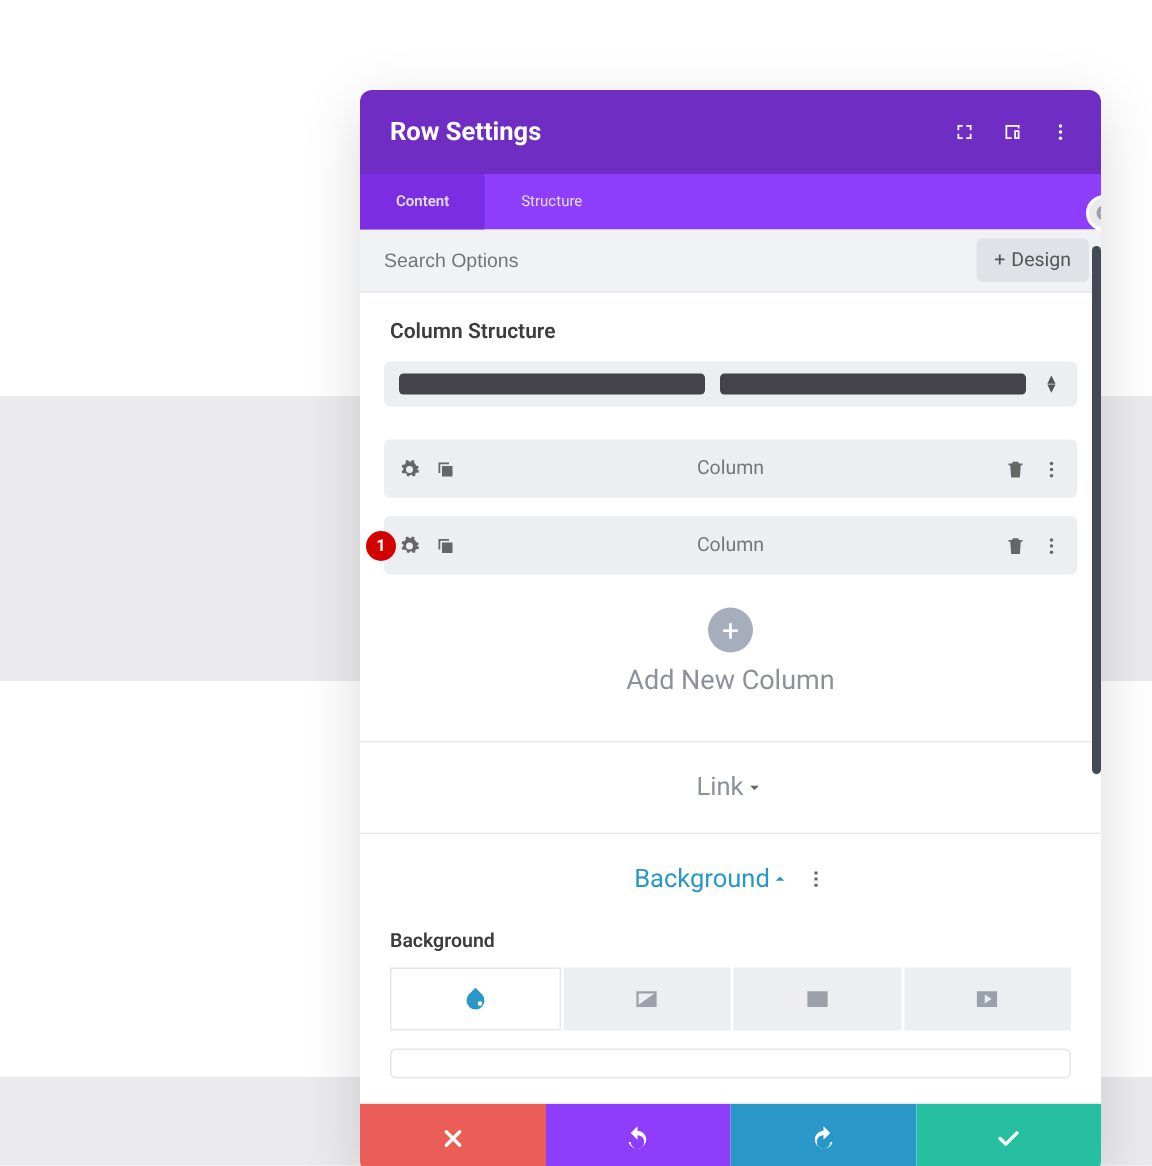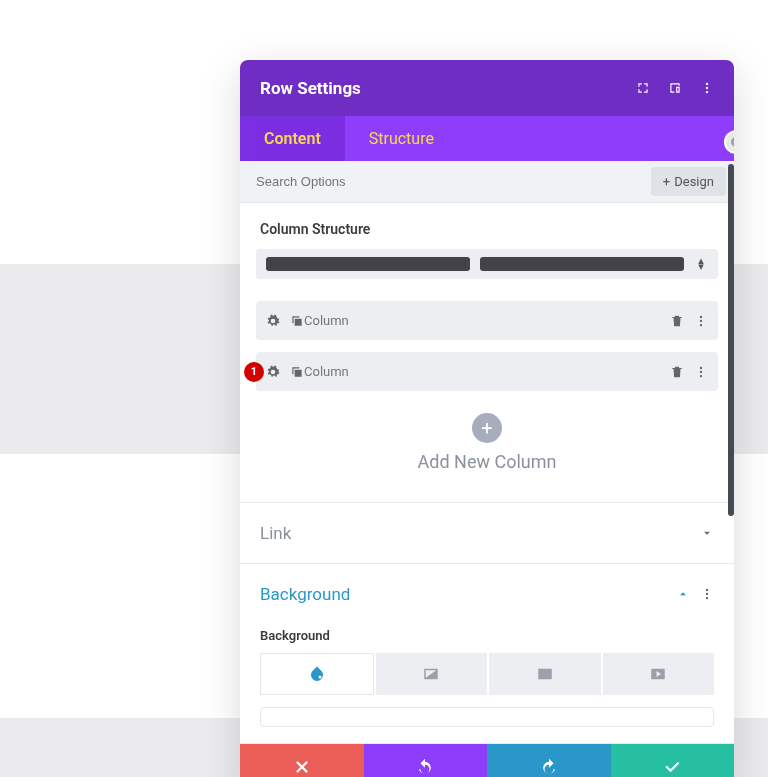--- a/index.html
+++ b/index.html
@@ -15,43 +15,43 @@
   }
   .modal-header {
     background: #6f2dc4; color: #fff; padding: 18px 20px;
     display: flex; align-items: center; justify-content: space-between;
   }
   .modal-title { font-size: 17px; font-weight: 700; }
   .modal-actions { display: flex; align-items: center; gap: 18px; }
   .hicon { width: 14px; height: 14px; display: inline-flex; align-items: center; justify-content: center; cursor: pointer; }
   .hicon svg { width: 14px; height: 14px; fill: #fff; }
   .tabs { background: #8e3dfa; display: flex; }
-  .tab { color: #fde047; font-size: 16px; padding: 13px 24px; cursor: pointer; opacity: .95; }
+  .tab { color: #e5e5e5; font-size: 10px; padding: 13px 24px; cursor: pointer; opacity: .95; }
   .tab.active { background: #7a2de0; font-weight: 600; }
   .search-row { display: flex; align-items: center; background: #f0f2f5; border-bottom: 1px solid #e4e6ea; }
   .search-input { flex: 1; padding: 12px 16px; background: transparent; border: 0; font-size: 13px; color: #7f1d1d; outline: none; }
   .filter-btn { background: #dfe2e7; color: #555; font-size: 13px; padding: 7px 12px; margin: 6px 8px 6px 0; border-radius: 4px; cursor: pointer; display: flex; align-items: center; gap: 4px; }
   .body { padding: 18px 16px 8px 16px; }
   .sec-label { font-size: 14px; font-weight: 600; color: #3c3c3c; margin-bottom: 12px; padding-left: 4px; }
   .structure-select { background: #eceef2; border-radius: 4px; padding: 8px 10px; display: flex; align-items: center; gap: 10px; margin-bottom: 22px; }
   .col-block { background: #434349; height: 14px; border-radius: 3px; flex: 1; }
   .select-caret { width: 14px; color: #555; font-size: 11px; line-height: 6px; text-align: center; }
   .column-row { background: #eceef2; border-radius: 4px; padding: 12px 10px; display: flex; align-items: center; margin-bottom: 12px; position: relative; }
   .col-left { display: flex; gap: 10px; align-items: center; }
-  .col-label { flex: 1; text-align: left; color: #777; font-size: 13px; }
+  .col-label { flex: 1; text-align: center; color: #777; font-size: 13px; }
   .col-right { display: flex; gap: 10px; align-items: center; }
   .sicon { width: 14px; height: 14px; color: #666; cursor: pointer; display: inline-flex; align-items: center; justify-content: center; }
   .sicon svg { width: 14px; height: 14px; fill: currentColor; }
   .badge { position: absolute; left: -12px; top: 50%; transform: translateY(-50%); width: 20px; height: 20px; background: #d30000; color: #fff; border-radius: 50%; font-size: 11px; font-weight: 700; display: flex; align-items: center; justify-content: center; }
   .add-col { text-align: center; padding: 10px 0 22px; }
   .add-btn { width: 30px; height: 30px; border-radius: 50%; background: #a6aebc; color: #fff; display: inline-flex; align-items: center; justify-content: center; font-size: 20px; cursor: pointer; margin-bottom: 8px; }
   .add-label { color: #8b919c; font-size: 18px; }
   .accordion { border-top: 1px solid #e9e9e9; }
   .acc-item { border-bottom: 1px solid #e9e9e9; }
-  .acc-head { padding: 20px 20px; display: flex; align-items: center; justify-content: space-between; cursor: pointer; }
+  .acc-head { padding: 20px 20px; display: flex; align-items: center; justify-content: center; cursor: pointer; }
   .acc-title { font-size: 17px; color: #8b919c; }
   .acc-title.open { color: #2a97c9; }
   .acc-toggle { display: flex; align-items: center; gap: 10px; color: #555; }
   .acc-body { padding: 4px 20px 16px; }
   .bg-label { font-size: 13px; font-weight: 600; color: #3c3c3c; margin-bottom: 10px; }
   .bg-tabs { display: flex; gap: 2px; }
   .bg-tab { flex: 1; height: 42px; background: #eceef2; display: flex; align-items: center; justify-content: center; cursor: pointer; color: #9aa1ab; }
   .bg-tab.active { background: #fff; border: 1px solid #e4e6ea; color: #2a97c9; }
   .bg-tab svg { width: 18px; height: 18px; fill: currentColor; }
   .bg-preview { height: 20px; border: 1px solid #e4e6ea; border-radius: 4px; margin-top: 12px; }

